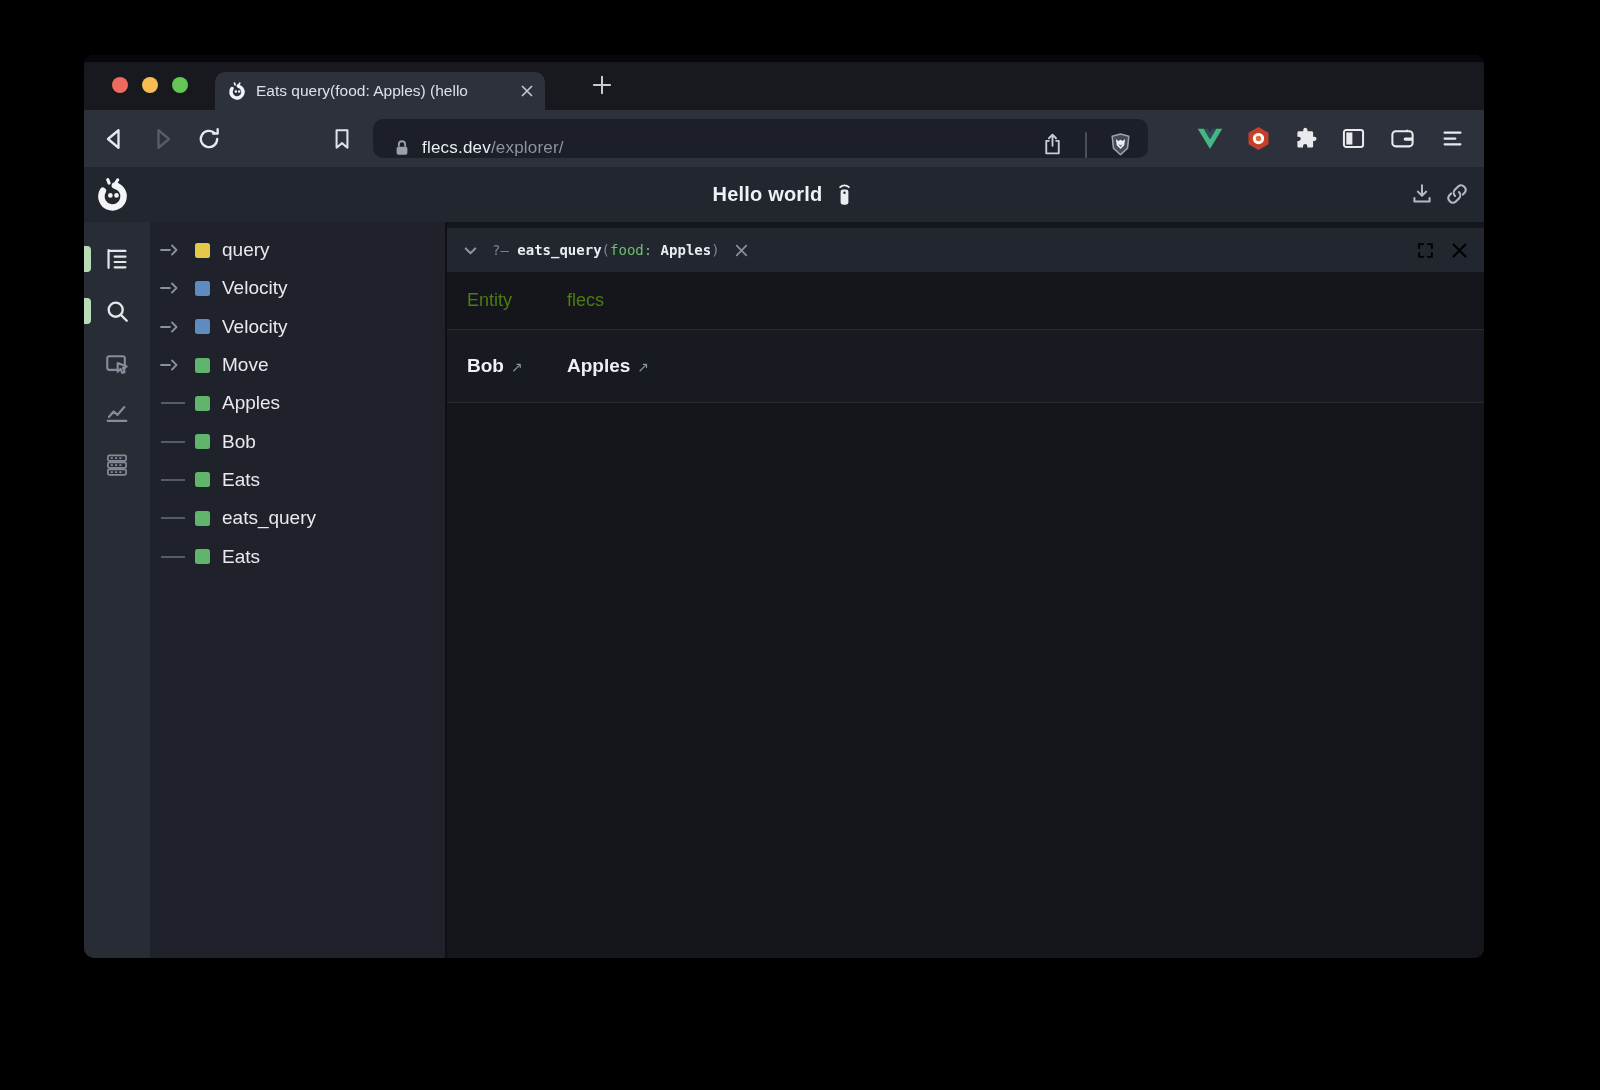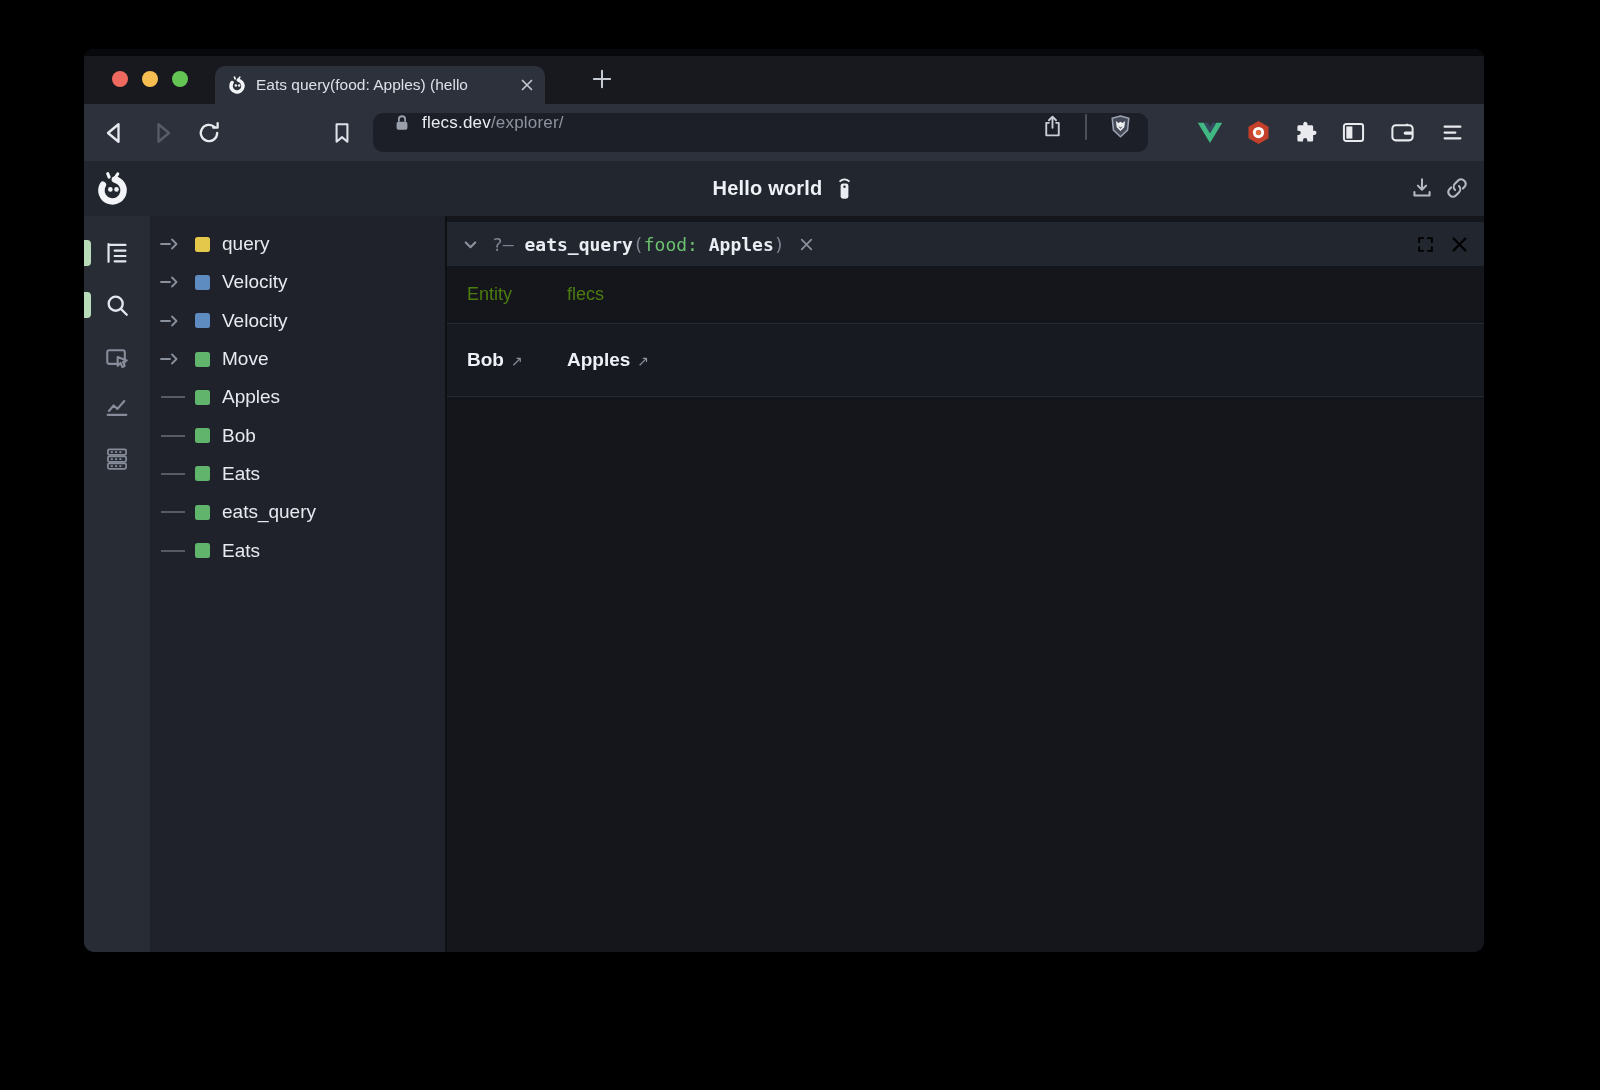--- a/index.html
+++ b/index.html
@@ -1,37 +1,37 @@
 <!DOCTYPE html>
 <html><head>
 <meta charset="utf-8">
 <style>
   * { margin:0; padding:0; box-sizing:border-box; }
   html,body { width:1600px; height:1090px; background:#000; font-family:"Liberation Sans", sans-serif; overflow:hidden; }
 
-  .window { position:absolute; left:84px; top:49px; width:1400px; height:903px;
+  .window { position:absolute; left:84px; top:55px; width:1400px; height:903px;
     border-radius:10px; overflow:hidden; background:#14161c; box-shadow:0 18px 60px rgba(0,0,0,.7); display:flex; flex-direction:column; }
 
   
   .tabstrip { position:relative; height:55px; background:#17191f; flex:none; }
   .tabstrip::before { content:""; position:absolute; left:0; top:0; right:0; height:7px; background:#07080b; }
   .traffic { position:absolute; top:22px; left:28px; display:flex; gap:14px; }
   .light { width:16px; height:16px; border-radius:50%; }
   .tab { position:absolute; left:131px; top:17px; width:330px; height:38px; background:#2d313b;
     border-radius:10px 10px 0 0; display:flex; align-items:center; padding:0 10px 0 12px; gap:9px; }
   .tab-title { flex:1; color:#dde0e6; font-size:15.5px; white-space:nowrap; overflow:hidden;
     -webkit-mask-image:linear-gradient(90deg,#000 82%,transparent 98%); mask-image:linear-gradient(90deg,#000 82%,transparent 98%); }
   .icon-btn { display:flex; align-items:center; justify-content:center; cursor:pointer; background:none; border:none; padding:0; }
   .newtab { position:absolute; left:503px; top:15px; width:30px; height:30px; color:#c6cad2; }
 
   
   .toolbar { position:relative; height:57px; background:#2d313b; flex:none; }
   .nav-ic { position:absolute; top:15px; width:28px; height:28px; }
   .urlbar { position:absolute; left:289px; top:9px; width:775px; height:39px; background:#1c1f27;
-    border-radius:10px; display:flex; align-items:flex-start; padding:0 14px 0 20px; }
+    border-radius:10px; display:flex; align-items:flex-end; padding:0 14px 0 20px; }
   .url-text { font-size:17px; margin-left:11px; letter-spacing:.2px; }
   .url-domain { color:#e9ecf1; }
   .url-path { color:#8d939e; }
   .urlbar-right { margin-left:auto; display:flex; align-items:center; gap:20px; }
   .vdiv { width:2px; height:26px; background:#4a4f5a; border-radius:1px; }
   .ext { position:absolute; top:14px; width:28px; height:28px; }
 
   
   .appheader { position:relative; height:55px; background:#22262e; flex:none; display:flex; align-items:center; justify-content:center; }
   .app-logo { position:absolute; left:10px; top:9px; }
@@ -46,21 +46,21 @@
 
   .tree { width:295px; flex:none; background:#1f222a; padding-top:9px; overflow:hidden; }
   .tree-row { height:38.3px; display:flex; align-items:center; padding-left:9px; cursor:pointer; }
   .connector { width:36px; flex:none; display:flex; align-items:center; color:#8a909c; }
   .leaf-dash { width:24px; height:0; border-top:2px solid #565b66; margin-left:2px; }
   .square { width:15px; height:15px; border-radius:2.5px; flex:none; margin-right:12px; }
   .tree-label { color:#e7eaef; font-size:19px; }
 
   .main { flex:1; background:#14161c; border-left:2px solid #0e1014; display:flex; flex-direction:column; min-width:0; }
   .qheader { margin-top:6px; height:44px; background:#22262e; display:flex; align-items:center; padding:0 15px 0 14px; flex:none; }
-  .qtext { font-family:"DejaVu Sans Mono", monospace; font-size:18px; margin-left:12px; white-space:pre; }
+  .qtext { font-family:"DejaVu Sans Mono", monospace; font-size:14px; margin-left:12px; white-space:pre; }
   .q-gray { color:#7d8491; }
   .q-name { color:#e9ecf1; font-weight:bold; }
   .q-param { color:#6cc070; }
   .q-arg { color:#e9ecf1; font-weight:bold; }
   .q-close { margin-left:12px; width:20px; height:20px; color:#8a909c; }
   .qh-right { margin-left:auto; display:flex; gap:15px; align-items:center; color:#9aa0ac; }
 
   .thead { height:58px; display:flex; align-items:center; padding-left:20px; border-bottom:1px solid #262a31; flex:none; }
   .th { color:#4d7c0f; font-size:18px; }
   .col-entity { width:100px; flex:none; }

